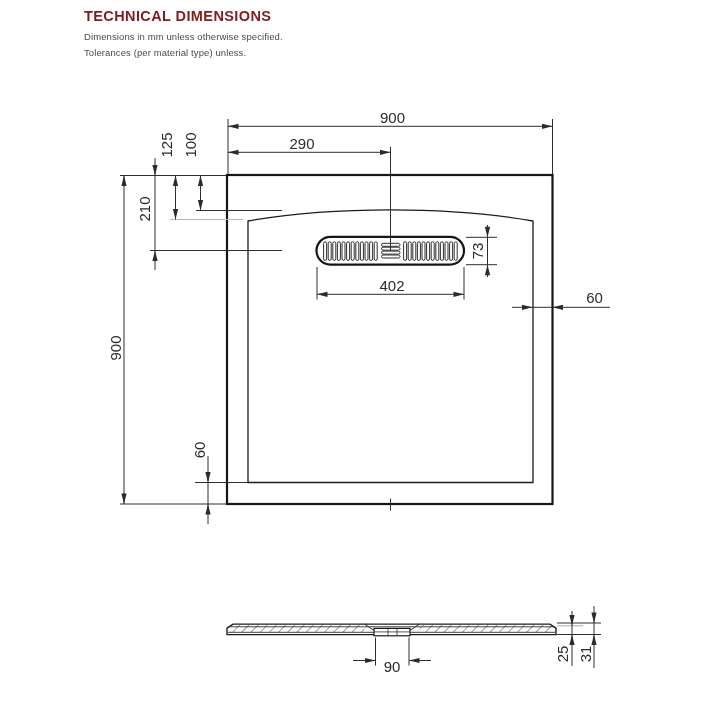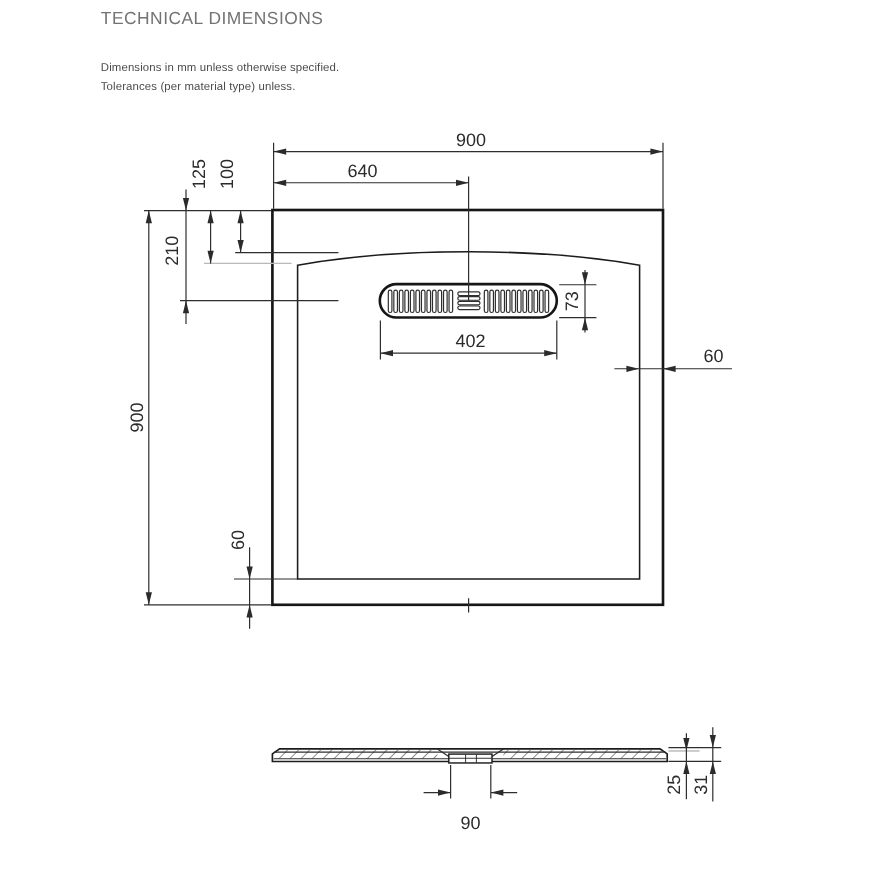--- a/index.html
+++ b/index.html
@@ -2,22 +2,22 @@
 <html><head>
 <meta charset="utf-8">
 <style>
   html,body{margin:0;padding:0;background:#ffffff;}
   .stage{
     position:relative;width:728px;height:728px;background:#ffffff;overflow:hidden;
     font-family:"Liberation Sans", sans-serif;
   }
   .stage svg{position:absolute;left:0;top:0;}
   .lbl{position:absolute;white-space:nowrap;color:#2b2b2b;}
-  .title{font-size:14.5px;font-weight:normal;letter-spacing:.4px;color:#737373;}
-  .sub{font-size:9.5px;color:#4a4a4a;letter-spacing:.1px;margin-top:20px;}
+  .title{font-size:14.5px;font-weight:bold;letter-spacing:.4px;color:#7f1d1d;}
+  .sub{font-size:9.5px;color:#4a4a4a;letter-spacing:.1px;}
   .dim{font-size:15px;color:#2b2b2b;transform:translate(-50%,-50%);}
   .dim.v{transform:translate(-50%,-50%) rotate(-90deg);}
   .thin{stroke:#2e2e2e;stroke-width:1;fill:none;}
   .thick{stroke:#161616;stroke-width:2.2;fill:none;}
   .med{stroke:#1c1c1c;stroke-width:1.3;fill:none;}
   .gray{stroke:#b9b9b9;stroke-width:1.2;fill:none;}
   .arrow{fill:#2b2b2b;stroke:none;}
 </style>
 </head>
 <body>
@@ -170,27 +170,27 @@
         <use href="#arr" transform="translate(594,634.5) rotate(-90)"></use>
       </g>
     </g>
   </svg>
 
   <div class="lbl title" style="left:84px;top:8px;">TECHNICAL DIMENSIONS</div>
   <div class="lbl sub" style="left:84px;top:31px;">Dimensions in mm unless otherwise specified.</div>
   <div class="lbl sub" style="left:84px;top:47px;">Tolerances (per material type) unless.</div>
 
   <div class="lbl dim" style="left:392.5px;top:117px;">900</div>
-  <div class="lbl dim" style="left:302px;top:142.5px;">640</div>
+  <div class="lbl dim" style="left:302px;top:142.5px;">290</div>
   <div class="lbl dim v" style="left:165.5px;top:145px;">125</div>
   <div class="lbl dim v" style="left:190px;top:145px;">100</div>
   <div class="lbl dim v" style="left:144px;top:209px;">210</div>
   <div class="lbl dim v" style="left:114.5px;top:347.5px;">900</div>
   <div class="lbl dim v" style="left:198.5px;top:449.5px;">60</div>
   <div class="lbl dim" style="left:392px;top:284.5px;text-align:center;">402</div>
   <div class="lbl dim v" style="left:477px;top:251px;">73</div>
   <div class="lbl dim" style="left:594.5px;top:296.5px;">60</div>
 
-  <div class="lbl dim" style="left:392px;top:686px;">90</div>
+  <div class="lbl dim" style="left:392px;top:666px;">90</div>
   <div class="lbl dim v" style="left:562px;top:653.5px;">25</div>
   <div class="lbl dim v" style="left:584.5px;top:653.5px;">31</div>
 
 </div>
 
 </body></html>

